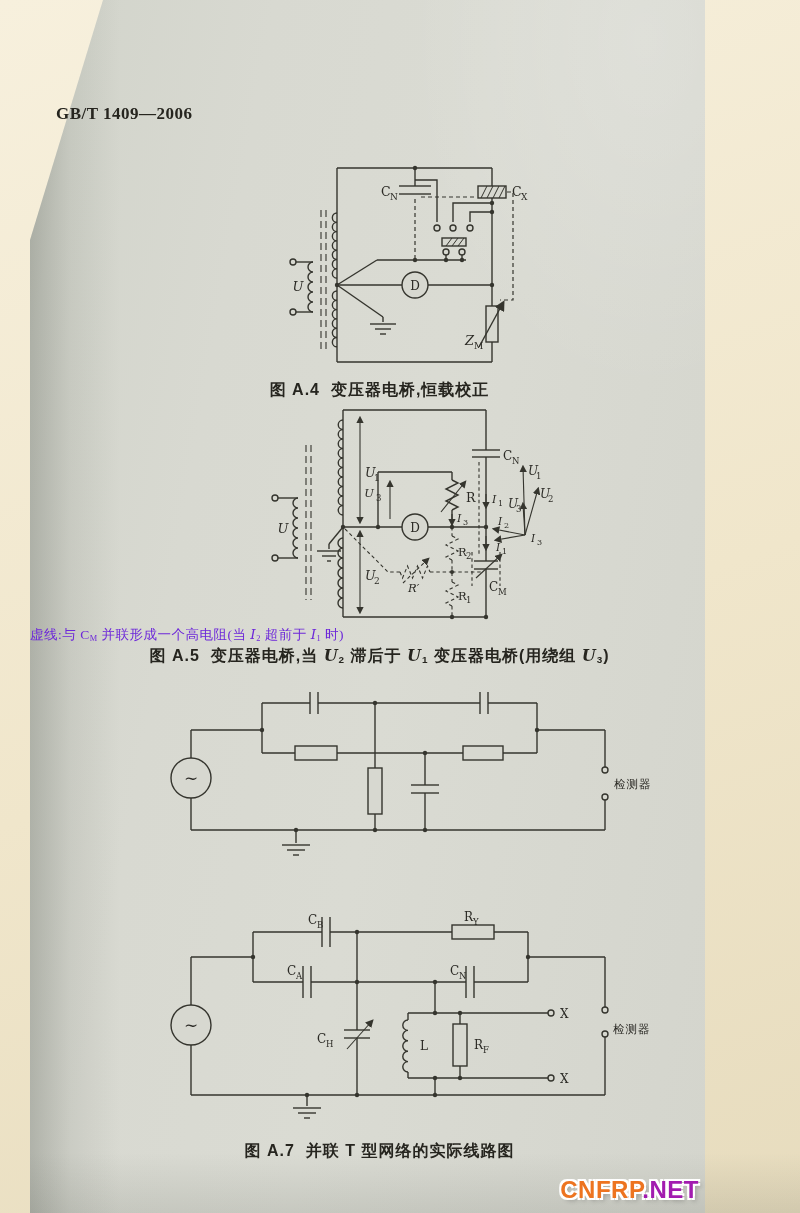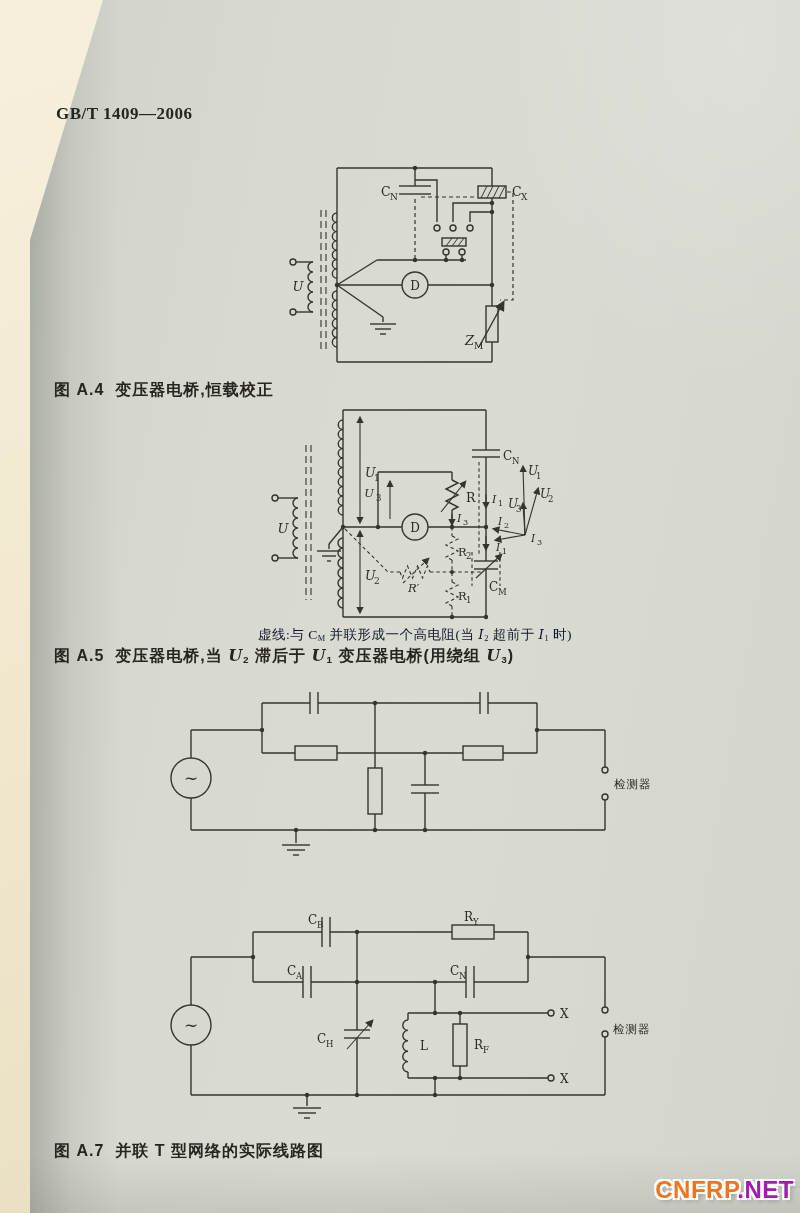--- a/index.html
+++ b/index.html
@@ -1,43 +1,43 @@
 <!DOCTYPE html>
 <html><head>
 <meta charset="utf-8">
 <style>
   html,body{margin:0;padding:0;}
   body{
     width:800px;height:1213px;position:relative;overflow:hidden;
     background:linear-gradient(160deg,#f7f0dd,#f0e6cb 55%,#e7dcbe);
     font-family:"Liberation Serif",serif;
   }
-  #canvas{position:absolute;inset:0;width:800px;height:1213px;}
+  #canvas{position:absolute;inset:0;width:705px;height:1213px;}
   #page{
     position:absolute;inset:0;
     clip-path:polygon(103px 0,800px 0,800px 1213px,30px 1213px,30px 240px);
     background:linear-gradient(100deg,#c5c8bf,#d3d5cc 10%,#d8d9d1 30%,#dadbd3 55%,#d4d5cd 100%);
   }
   .edge-shadow{position:absolute;left:30px;top:0;width:90px;height:1213px;
     background:linear-gradient(90deg,rgba(85,90,80,.30),rgba(85,90,80,.10) 45%,rgba(85,90,80,0));}
   .corner-light{position:absolute;right:0;top:0;width:300px;height:400px;
     background:radial-gradient(ellipse at 80% 10%,rgba(255,255,255,.18),rgba(255,255,255,0) 70%);}
   .bottom-shade{position:absolute;left:30px;bottom:0;width:770px;height:60px;
     background:linear-gradient(rgba(80,85,75,0),rgba(80,85,75,.14));}
   .header-text{
     position:absolute;left:56px;top:104px;
     font:700 17px "Liberation Serif",serif;color:#26251f;letter-spacing:.5px;
   }
   .cap{
-    position:absolute;left:30px;right:0;
+    position:absolute;left:30px;right:0;text-align:center;
     font:700 16px "Liberation Sans",sans-serif;color:#26251f;letter-spacing:1px;margin-left:24px;
   }
   .note{
-    position:absolute;left:30px;right:0;text-align:center;
-    font:400 13.5px "Liberation Serif",serif;color:#0f172a;letter-spacing:.5px;
+    position:absolute;left:30px;right:0;text-align:left;
+    font:400 13.5px "Liberation Serif",serif;color:#6d28d9;letter-spacing:.5px;
   }
   .sub{font-size:.62em;vertical-align:-.25em;}
   .it{font-style:italic;font-family:"DejaVu Serif",serif;}
   svg{position:absolute;overflow:visible;}
   svg text{font-family:"DejaVu Serif",serif;fill:#2b2a25;}
   .cjk{font-family:"Liberation Sans",sans-serif;letter-spacing:1px;}
   .watermark{
     position:absolute;top:1176px;right:6px;
     font:700 24px "Liberation Sans",sans-serif;letter-spacing:.5px;
     text-shadow:-2px -2px 0 #fff,2px -2px 0 #fff,-2px 2px 0 #fff,2px 2px 0 #fff,3px 3px 4px rgba(60,60,60,.35);

